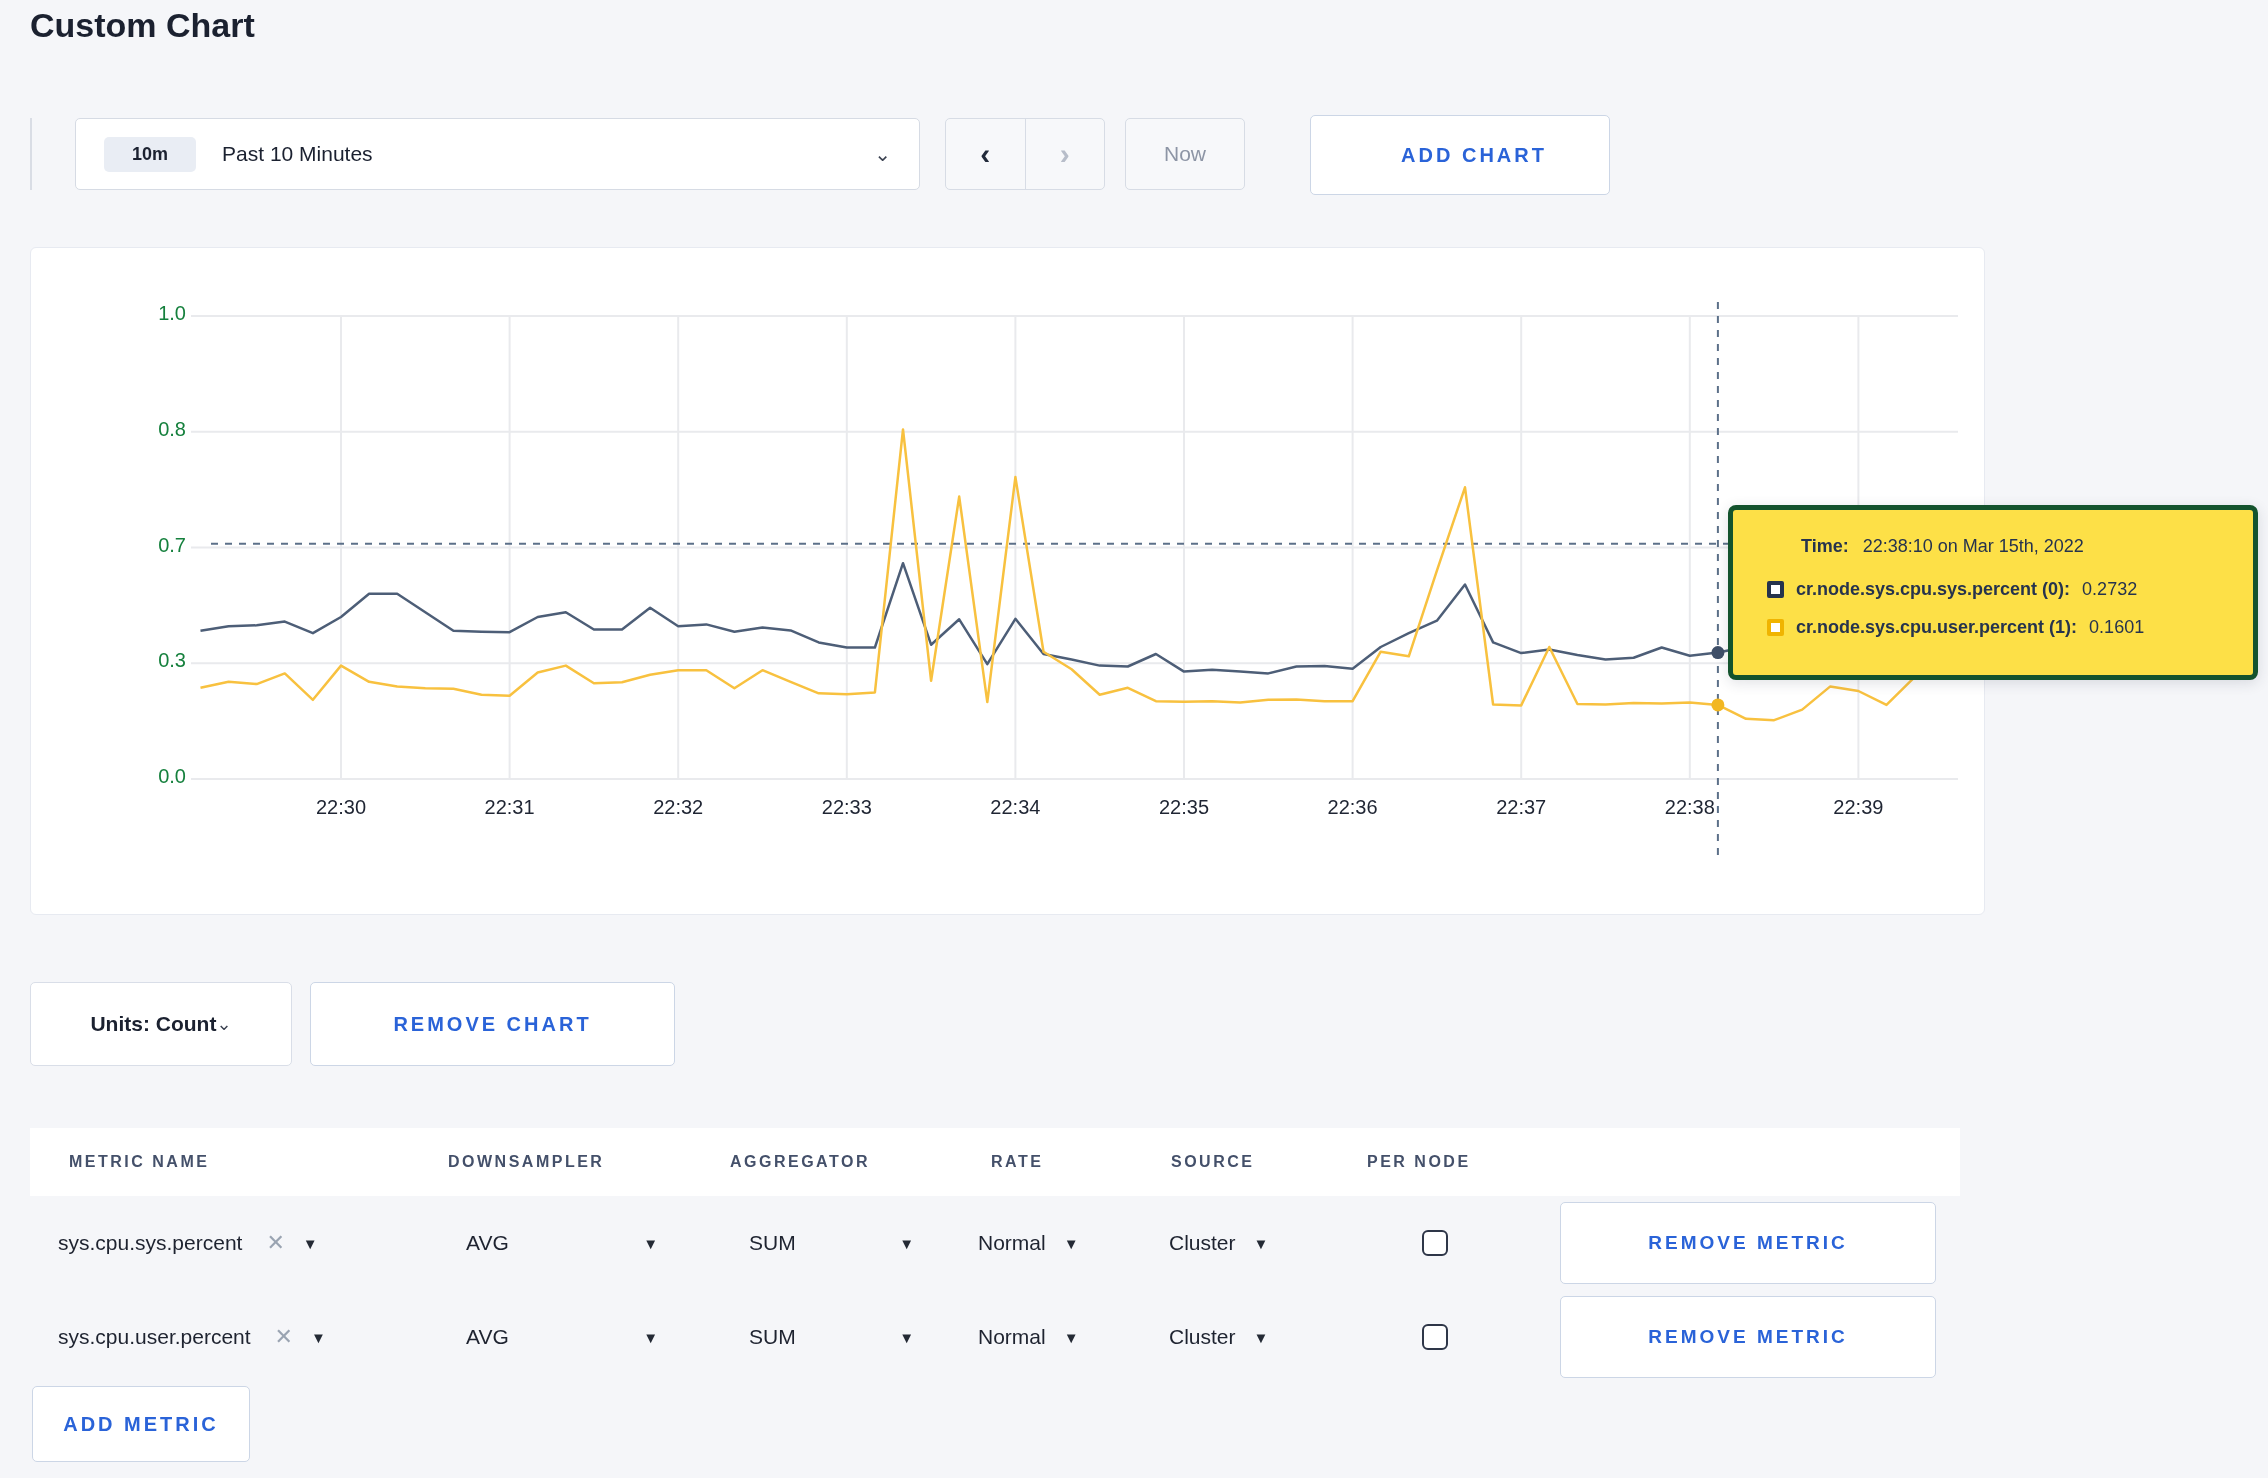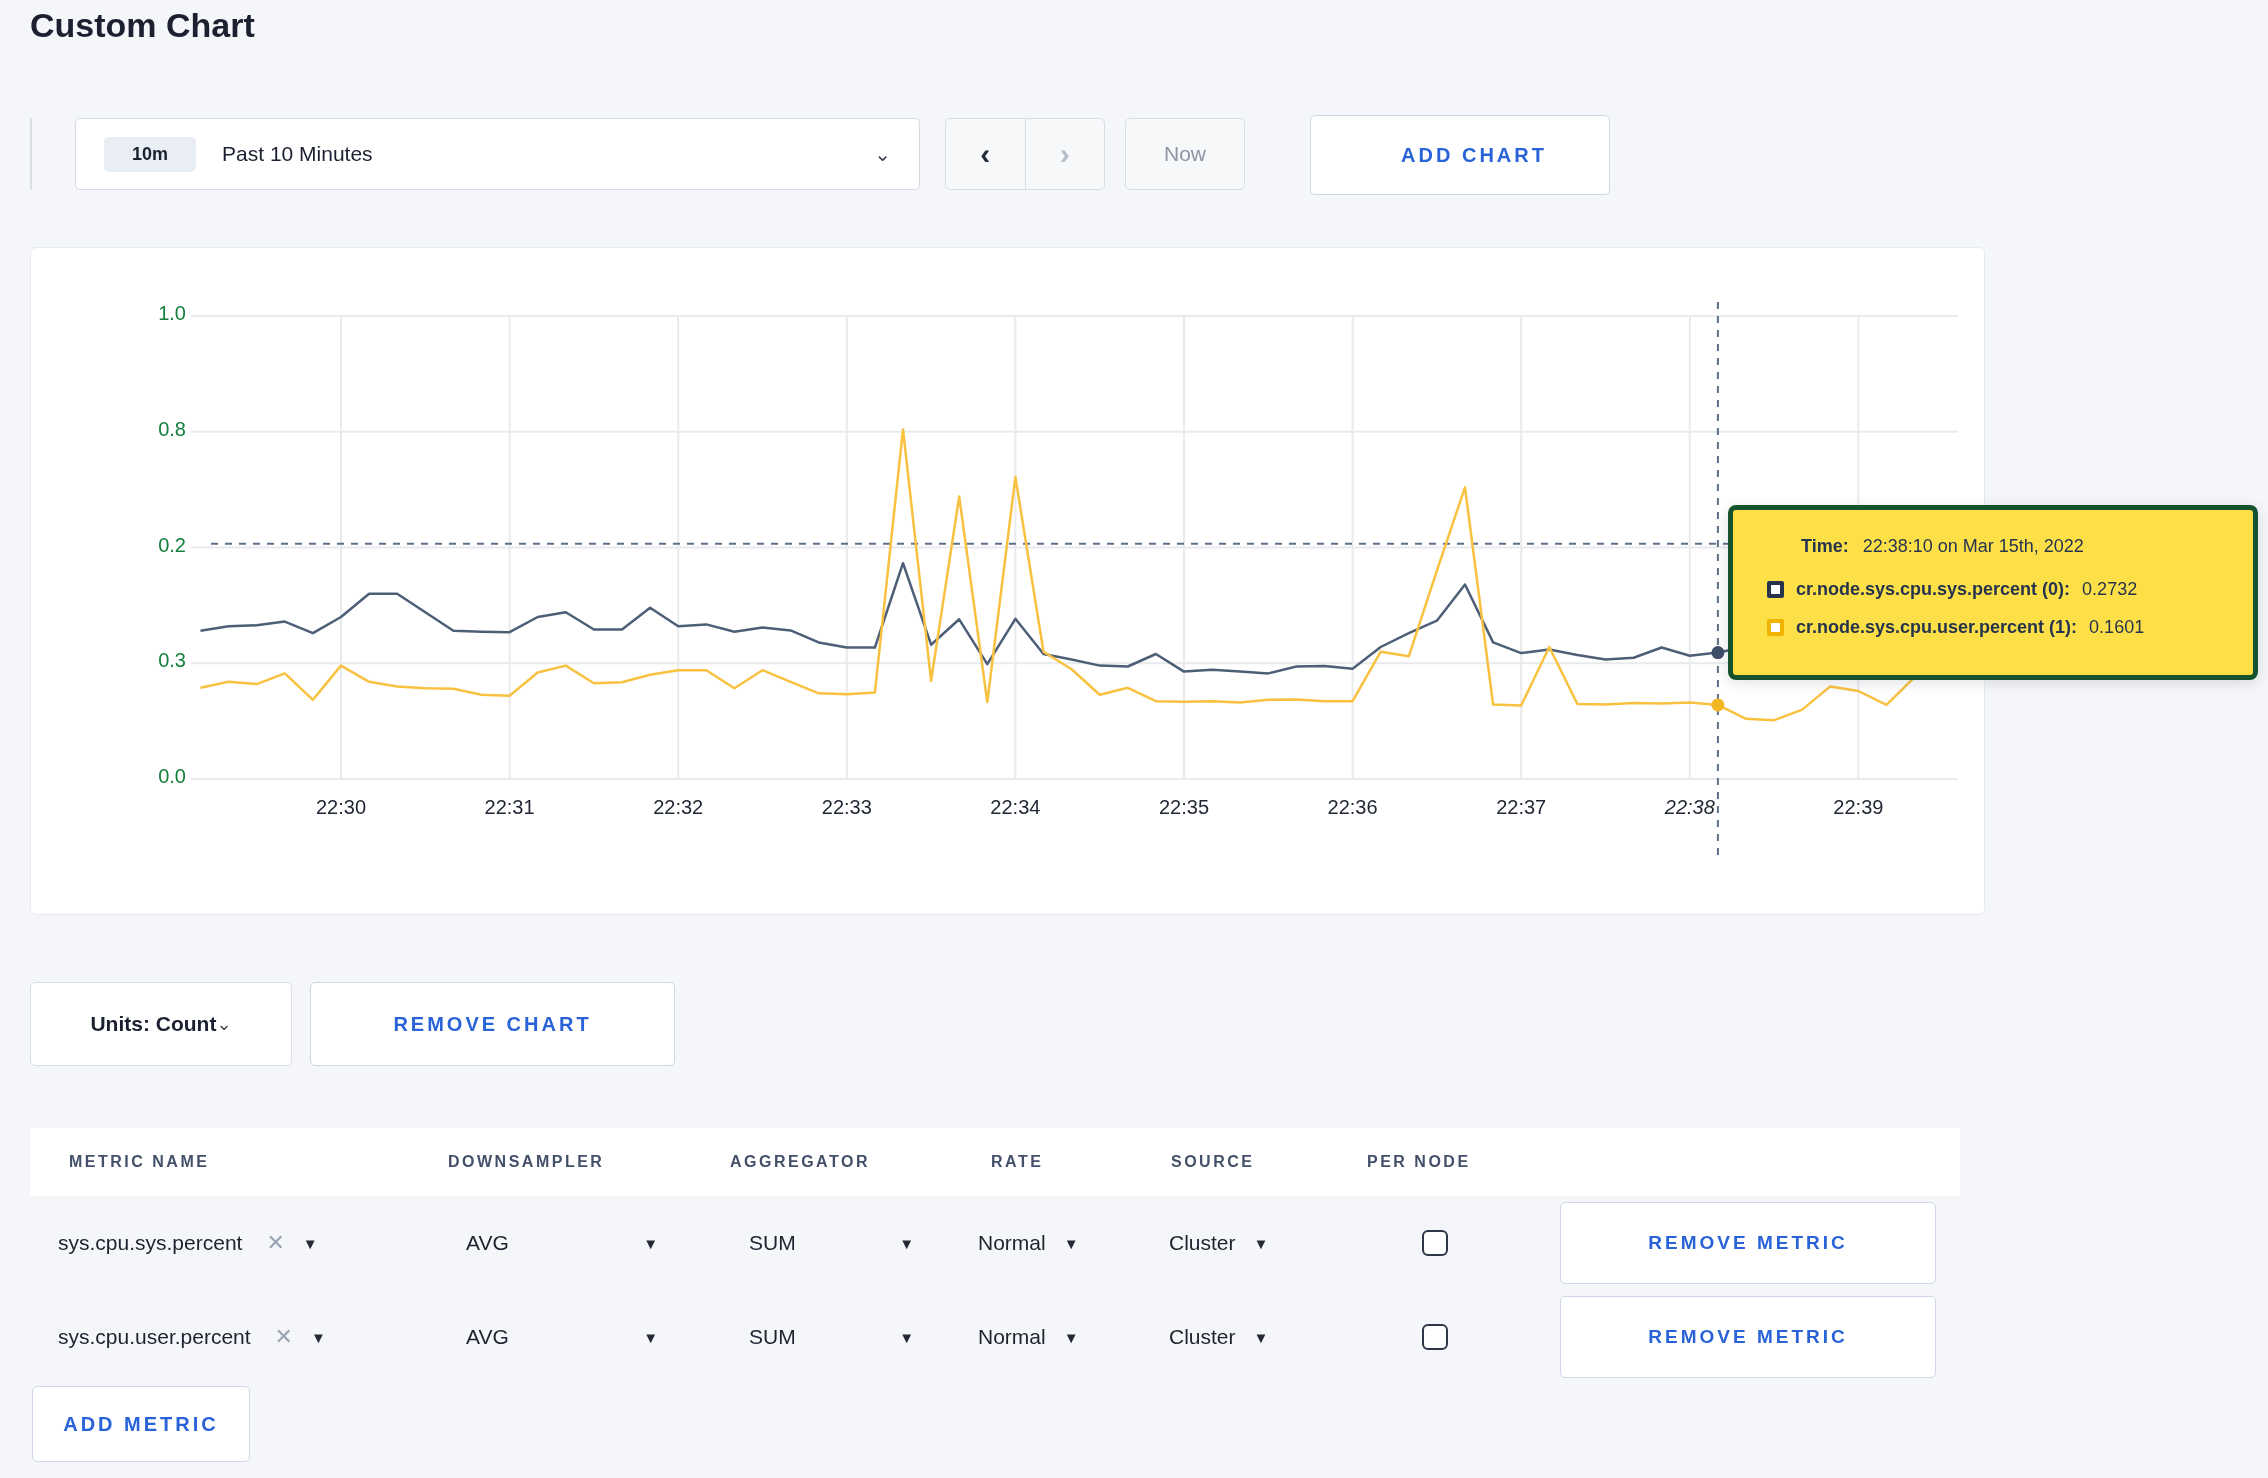--- a/index.html
+++ b/index.html
@@ -158,32 +158,32 @@
       <line x1="1827.3999999999999" x2="1827.3999999999999" y1="68" y2="531" stroke="#e9eaed" stroke-width="2"></line>
       <line x1="180" x2="1927" y1="295.796" y2="295.796" stroke="#5c7089" stroke-width="2" stroke-dasharray="7,7"></line>
       <line x1="1686.8999999999999" x2="1686.8999999999999" y1="54" y2="611" stroke="#5c7089" stroke-width="2" stroke-dasharray="7,7"></line>
       <polyline points="169.5,382.8 197.6,378.2 225.7,377.3 253.8,373.6 281.9,385.2 310.0,369.0 338.1,345.8 366.2,345.8 394.3,364.3 422.4,382.8 450.5,383.8 478.6,384.2 506.7,369.0 534.8,364.3 562.9,381.5 591.0,381.5 619.1,359.7 647.2,378.2 675.3,376.4 703.4,383.8 731.5,379.6 759.6,382.4 787.7,394.4 815.8,399.5 843.9,399.5 872.0,315.2 900.1,396.7 928.2,371.3 956.3,416.2 984.4,370.8 1012.5,406.0 1040.6,411.5 1068.7,417.6 1096.8,418.5 1124.9,406.0 1153.0,423.6 1181.1,421.7 1209.2,423.6 1237.3,425.4 1265.4,418.5 1293.5,418.0 1321.6,420.8 1349.7,399.0 1377.8,385.2 1405.9,372.7 1434.0,336.5 1462.1,394.4 1490.2,405.1 1518.3,401.4 1546.4,406.9 1574.5,411.5 1602.6,409.7 1630.7,399.5 1658.8,407.8 1686.9,404.6 1715.0,399.0 1743.1,392.1 1771.2,394.4 1799.3,392.1 1827.4,387.5 1855.5,392.1 1883.6,387.5 1911.7,385.2" fill="none" stroke="#4d5e77" stroke-width="2.5" stroke-linejoin="round"></polyline>
       <polyline points="169.5,439.8 197.6,433.8 225.7,436.1 253.8,425.4 281.9,451.8 310.0,417.6 338.1,433.8 366.2,438.4 394.3,440.3 422.4,440.7 450.5,446.7 478.6,447.7 506.7,424.5 534.8,417.6 562.9,435.2 591.0,434.2 619.1,426.8 647.2,422.2 675.3,422.2 703.4,440.3 731.5,422.2 759.6,433.8 787.7,445.3 815.8,446.3 843.9,444.4 872.0,181.4 900.1,432.8 928.2,248.6 956.3,454.1 984.4,229.1 1012.5,403.7 1040.6,421.3 1068.7,446.7 1096.8,439.8 1124.9,453.2 1153.0,453.7 1181.1,453.2 1209.2,454.6 1237.3,451.8 1265.4,451.4 1293.5,453.2 1321.6,453.2 1349.7,403.7 1377.8,408.3 1405.9,322.6 1434.0,239.3 1462.1,456.5 1490.2,457.4 1518.3,399.0 1546.4,456.0 1574.5,456.5 1602.6,455.1 1630.7,455.5 1658.8,454.6 1686.9,456.9 1715.0,470.8 1743.1,472.2 1771.2,461.6 1799.3,438.4 1827.4,443.0 1855.5,456.9 1883.6,429.1 1911.7,410.6" fill="none" stroke="#f8c13f" stroke-width="2.5" stroke-linejoin="round"></polyline>
       <circle cx="1686.8999999999999" cy="404.601" r="6.5" fill="#3f4f68"></circle>
       <circle cx="1686.8999999999999" cy="456.92" r="6.5" fill="#f2b722"></circle>
     </svg>
 <div class="ytick-label" style="left: 70px; top: 517px;">0.0</div>
     <div class="ytick-label" style="left: 70px; top: 401.25px;">0.3</div>
-    <div class="ytick-label" style="left: 70px; top: 285.5px;">0.2</div>
+    <div class="ytick-label" style="left: 70px; top: 285.5px;">0.7</div>
     <div class="ytick-label" style="left: 70px; top: 169.75px;">0.8</div>
     <div class="ytick-label" style="left: 70px; top: 54px;">1.0</div>
     <div class="xtick-label" style="left: 260px;">22:30</div>
     <div class="xtick-label" style="left: 428.6px;">22:31</div>
     <div class="xtick-label" style="left: 597.2px;">22:32</div>
     <div class="xtick-label" style="left: 765.8px;">22:33</div>
     <div class="xtick-label" style="left: 934.4px;">22:34</div>
     <div class="xtick-label" style="left: 1103px;">22:35</div>
     <div class="xtick-label" style="left: 1271.6px;">22:36</div>
     <div class="xtick-label" style="left: 1440.2px;">22:37</div>
-    <div class="xtick-label" style="left: 1608.8px; font-style: italic;">22:38</div>
+    <div class="xtick-label" style="left: 1608.8px;">22:38</div>
     <div class="xtick-label" style="left: 1777.4px;">22:39</div>
   </div>
 
 <div class="chart-tooltip">
   <div class="tooltip-time-row">
     <span class="tooltip-time-label">Time:</span><span>22:38:10 on Mar 15th, 2022</span>
   </div>
   <div class="tooltip-series-row">
     <span class="legend-swatch sys"></span>
     <span class="tooltip-series-name">cr.node.sys.cpu.sys.percent (0):</span>

